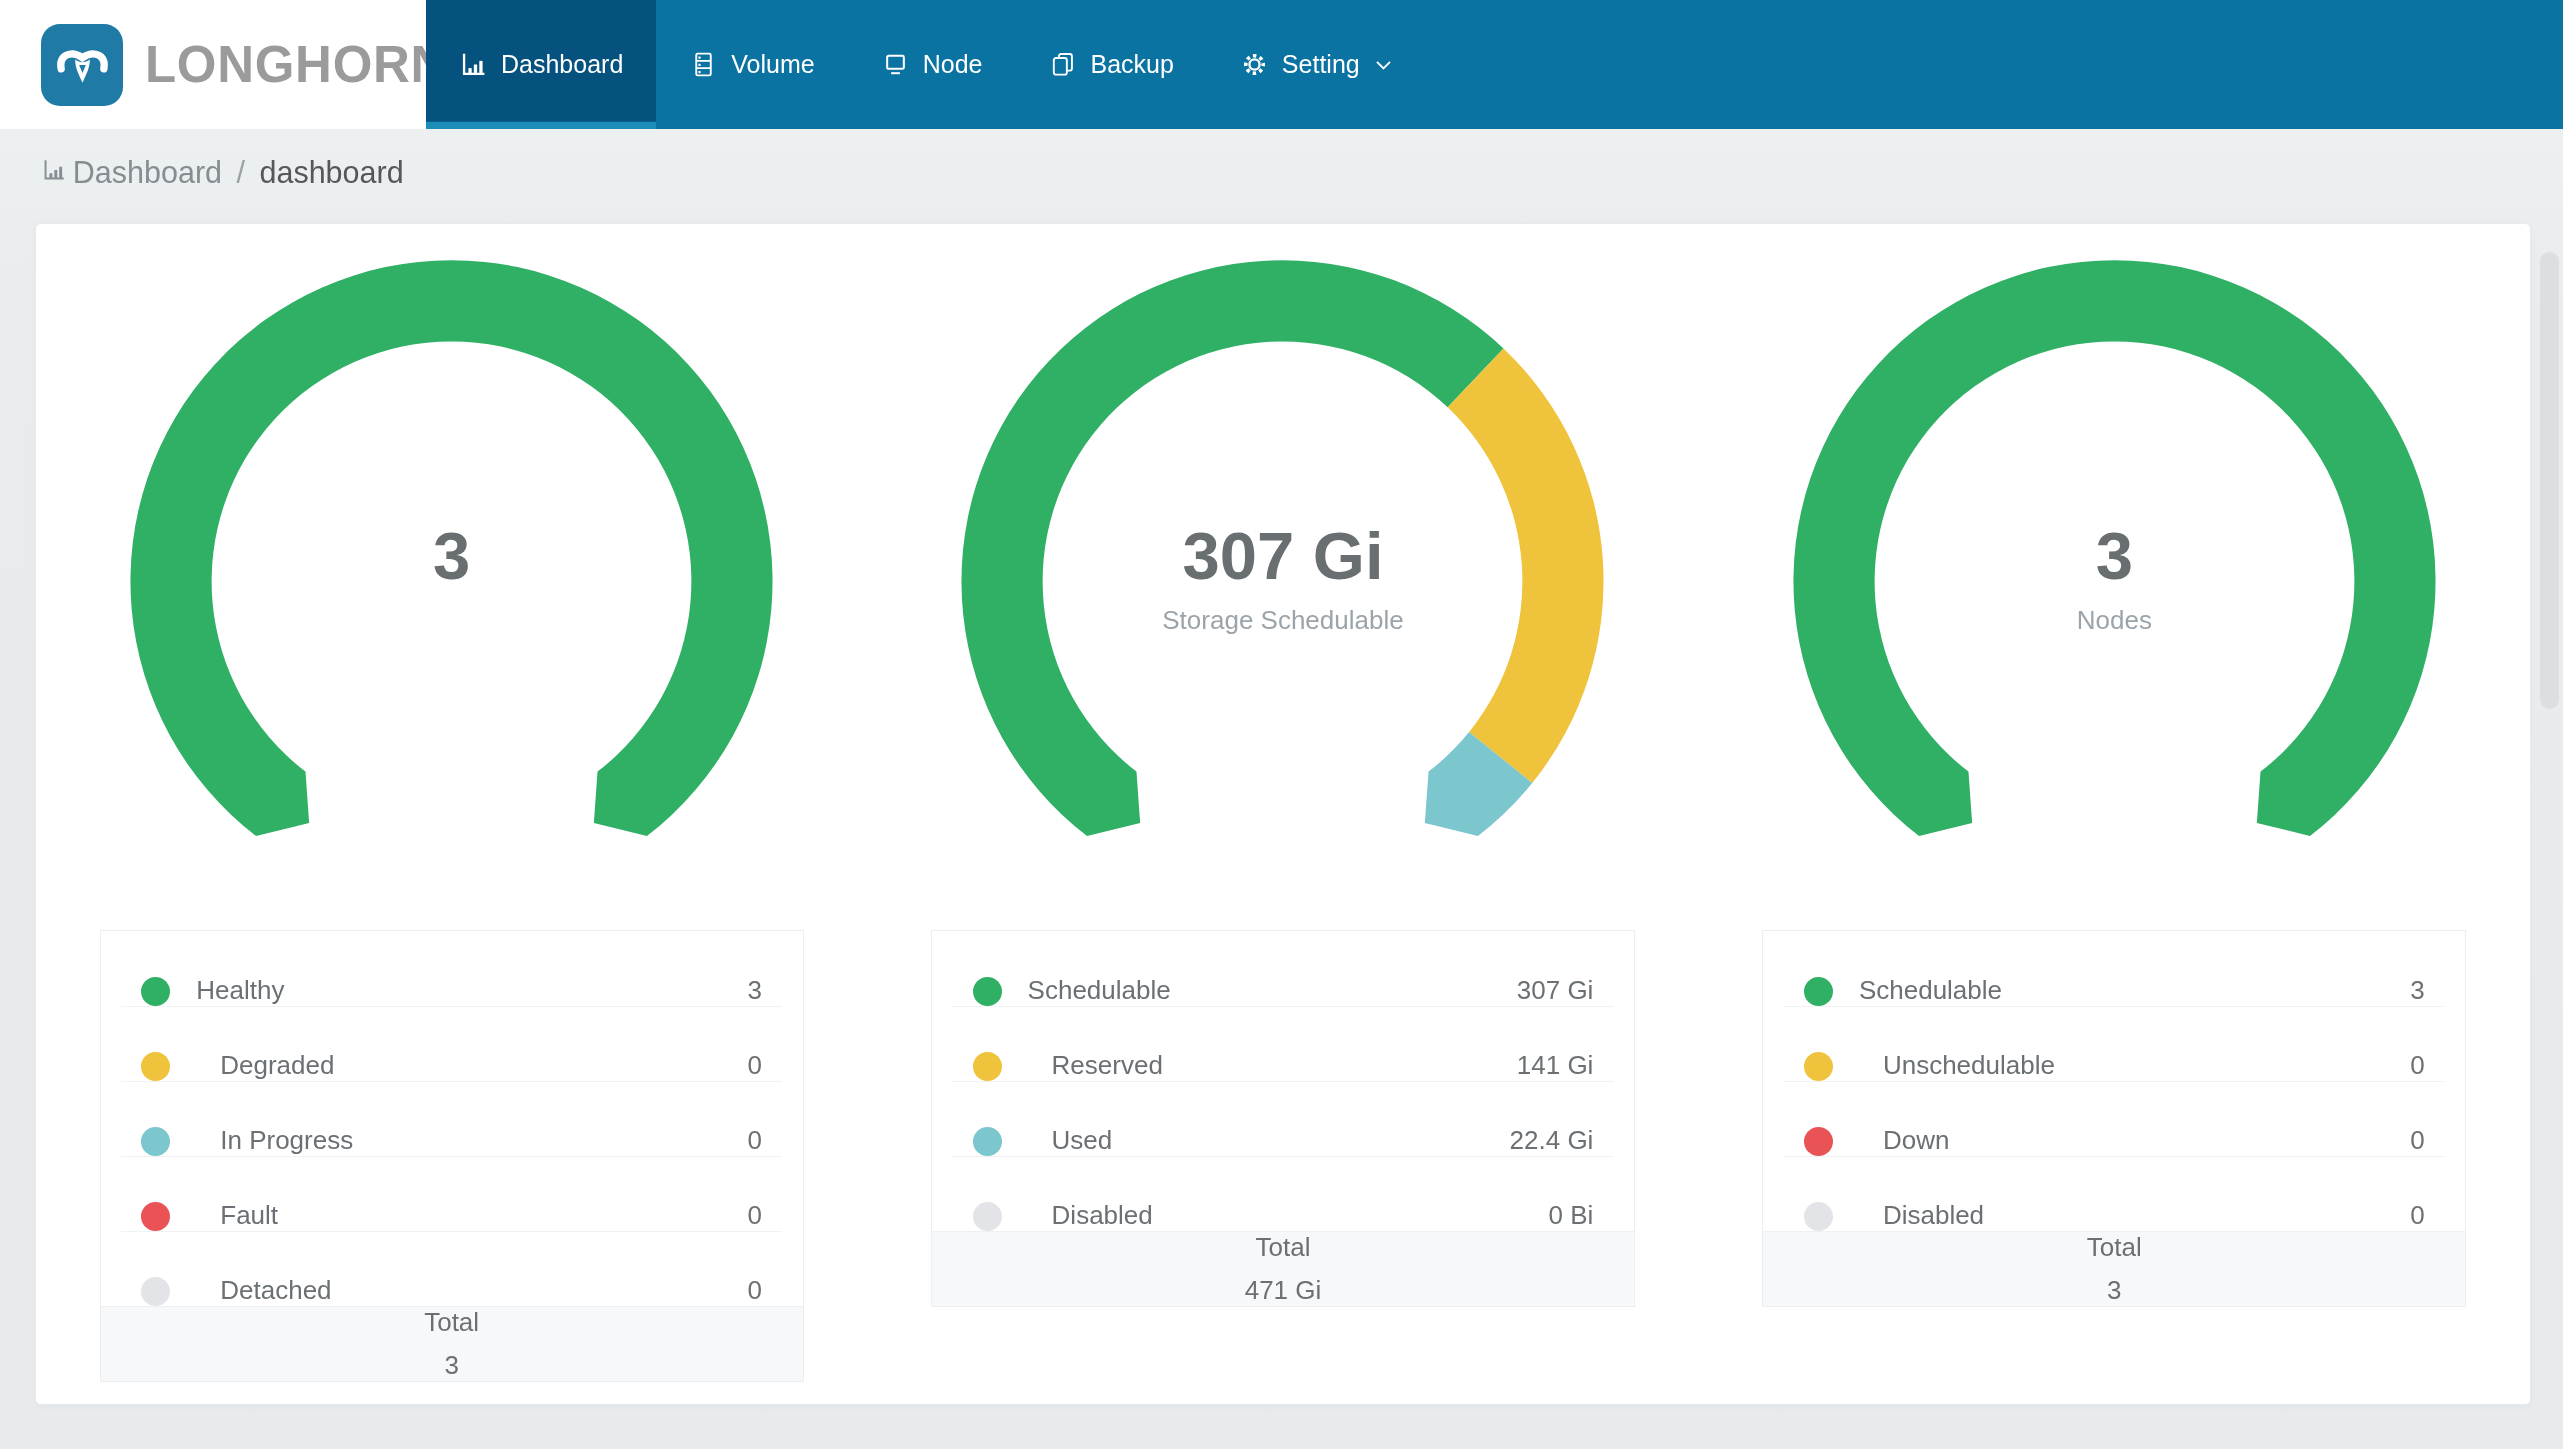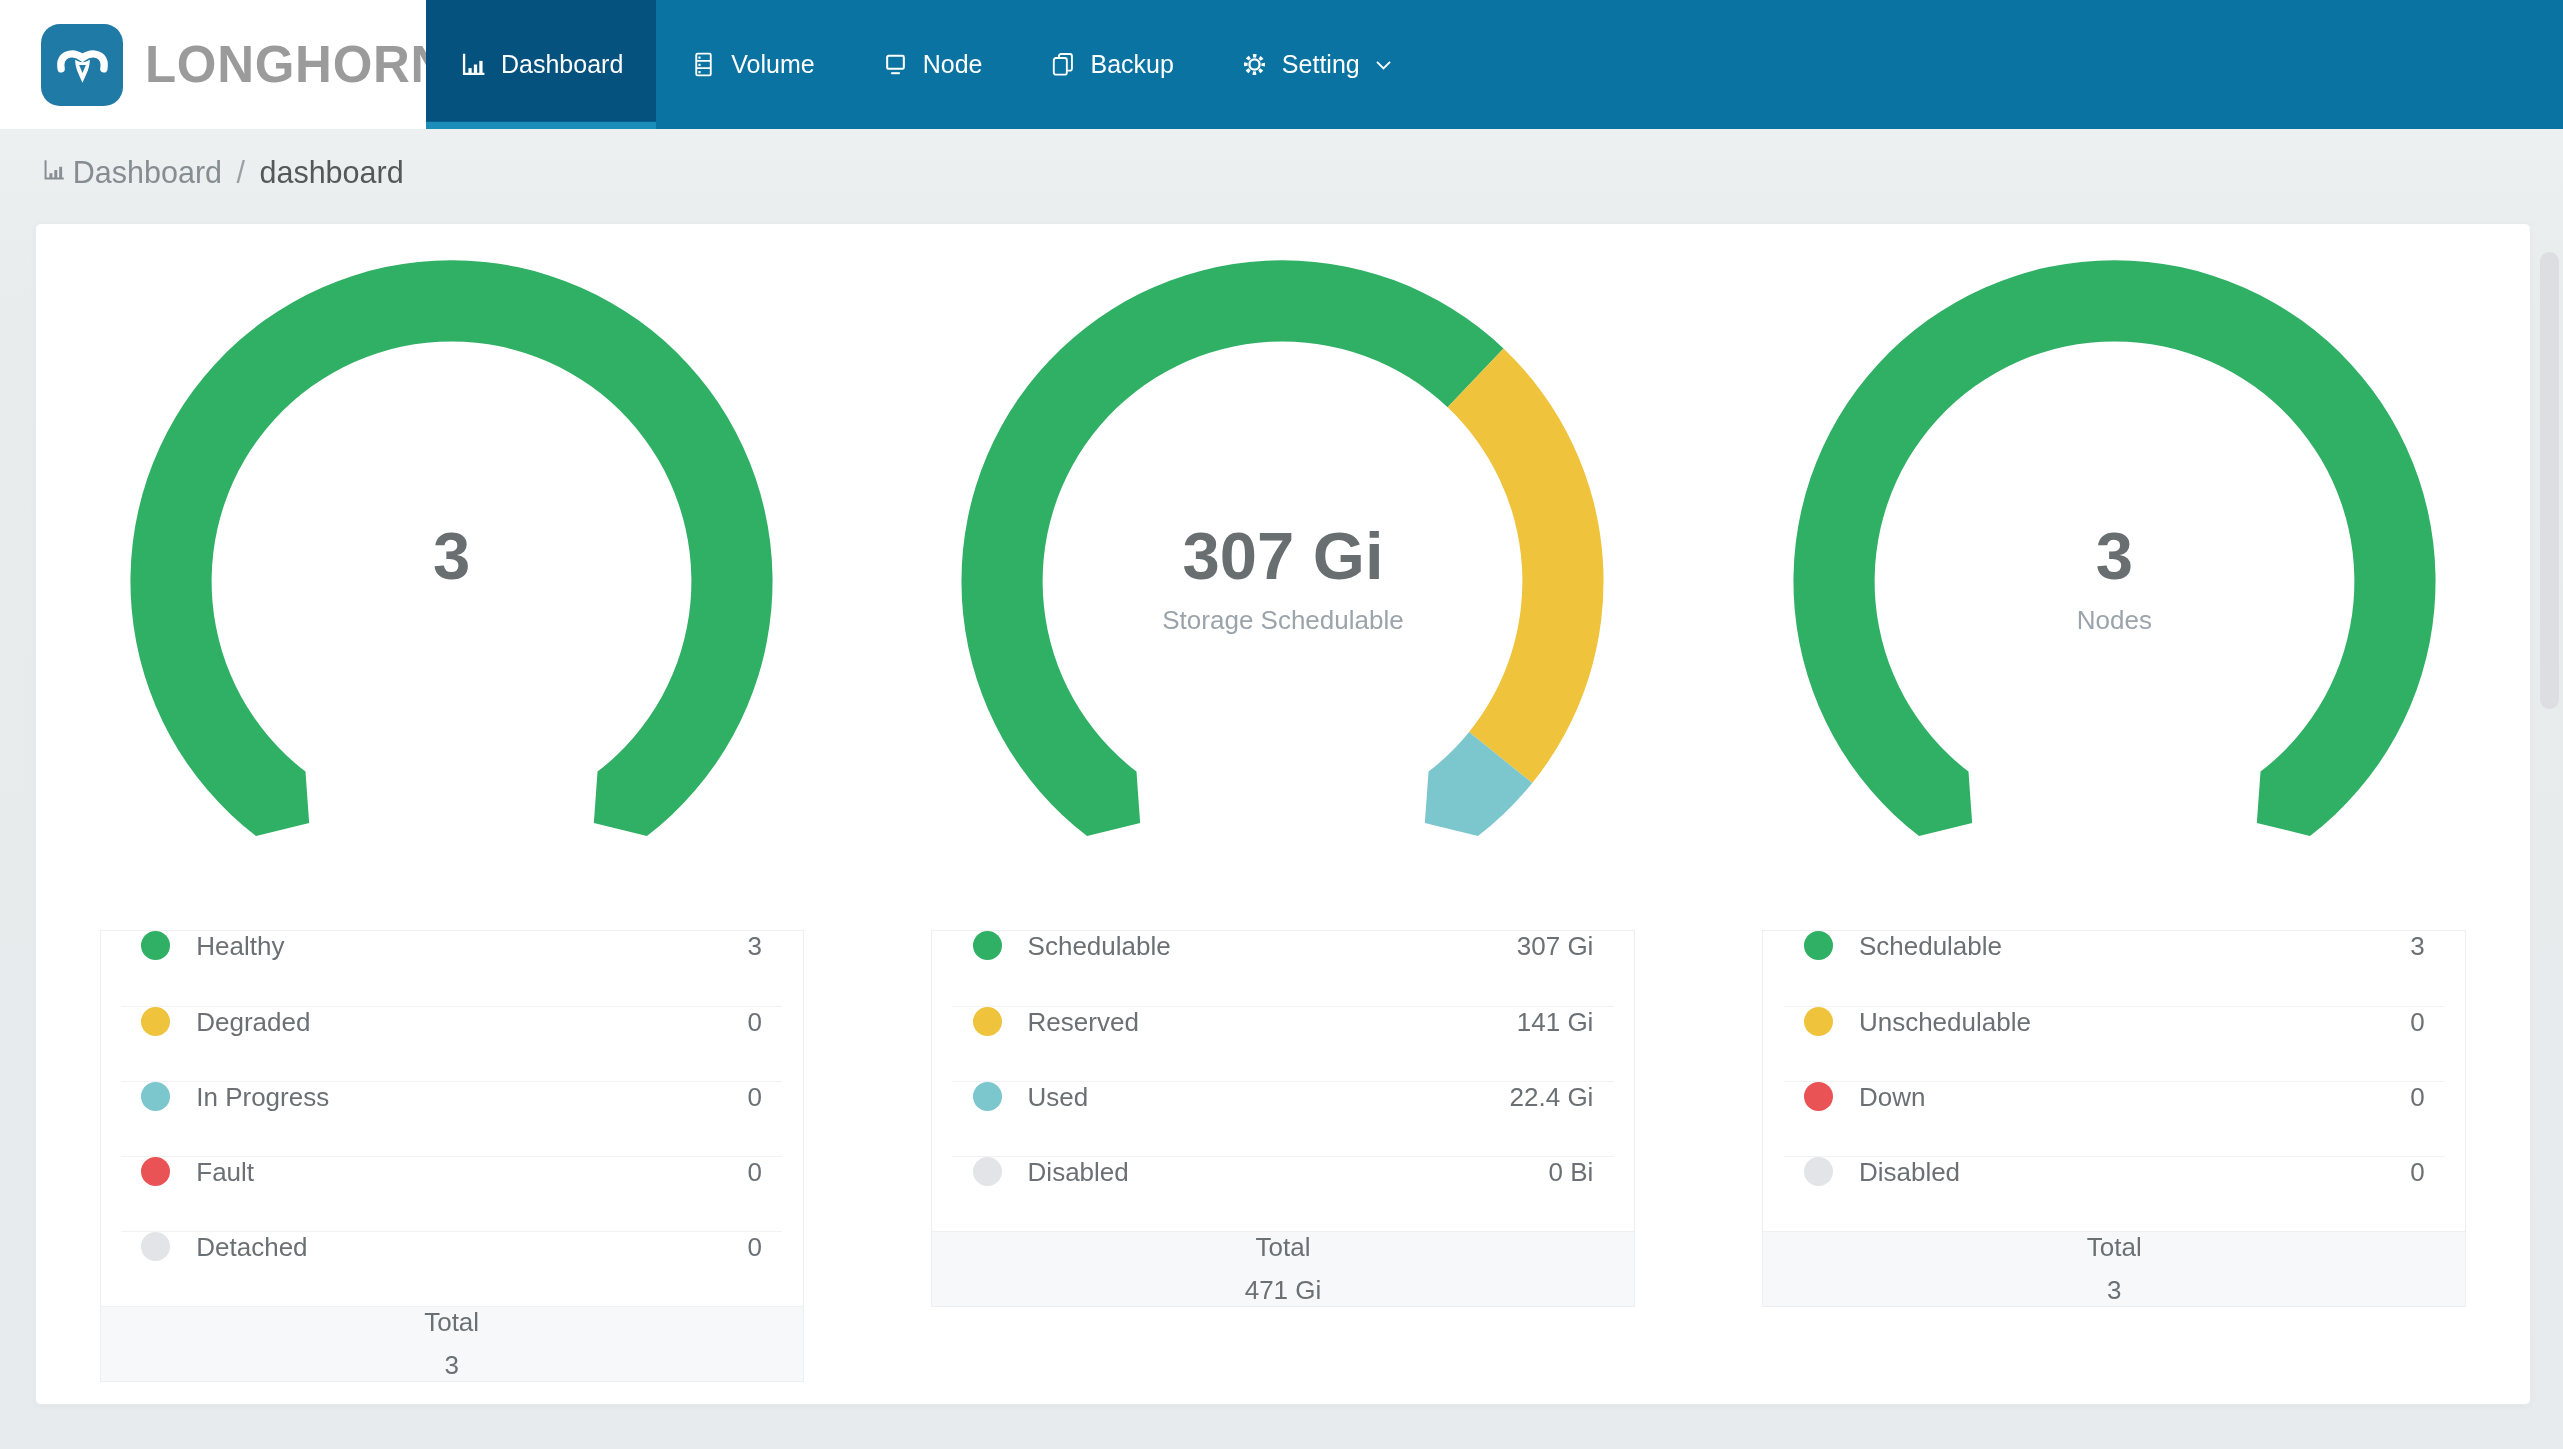--- a/index.html
+++ b/index.html
@@ -38,23 +38,23 @@
   .gauge-box { position:relative; width:645px; height:591px; }
   .gauge-box svg { position:absolute; left:0; top:0; }
   .gauge-value { position:absolute; top:267px; left:0; width:100%; text-align:center;
     font-size:67px; line-height:68px; font-weight:600; color:#696e71; }
   .gauge-label { position:absolute; top:351px; left:0; width:100%; text-align:center;
     font-size:26px; line-height:29px; color:#9ba4aa; }
 
   
   .legend-table { width:704px; margin-top:84px; border:1.5px solid #eceef0;
     font-size:26px; color:#6b7074; background:#ffffff; }
-  .legend-row { height:75px; display:flex; align-items:flex-start;
+  .legend-row { height:75px; display:flex; align-items:flex-end;
     margin:0 20.3px; padding:0 20.3px; }
-  .legend-row + .legend-row { border-top:1.5px solid #f1f2f3; }
+  .legend-row + .legend-row { border-top:1.5px solid #f1f2f3;gap:24px; }
   .legend-dot { width:29px; height:29px; border-radius:50%; margin-right:26px; flex:none; }
   .legend-lbl { flex:1; }
   .legend-val { text-align:right; }
   .legend-total { height:75px; display:flex; align-items:center; padding:0 41px;
     background:#f7f8f9; border-top:1.5px solid #eef0f2;flex-direction:column; }
   .legend-total .legend-lbl { flex:1; }
 
   
   .scrollbar-thumb { position:fixed; right:4.4px; top:252px; width:19px; height:457px;
     border-radius:9.4px; background:#dcdee1; }

